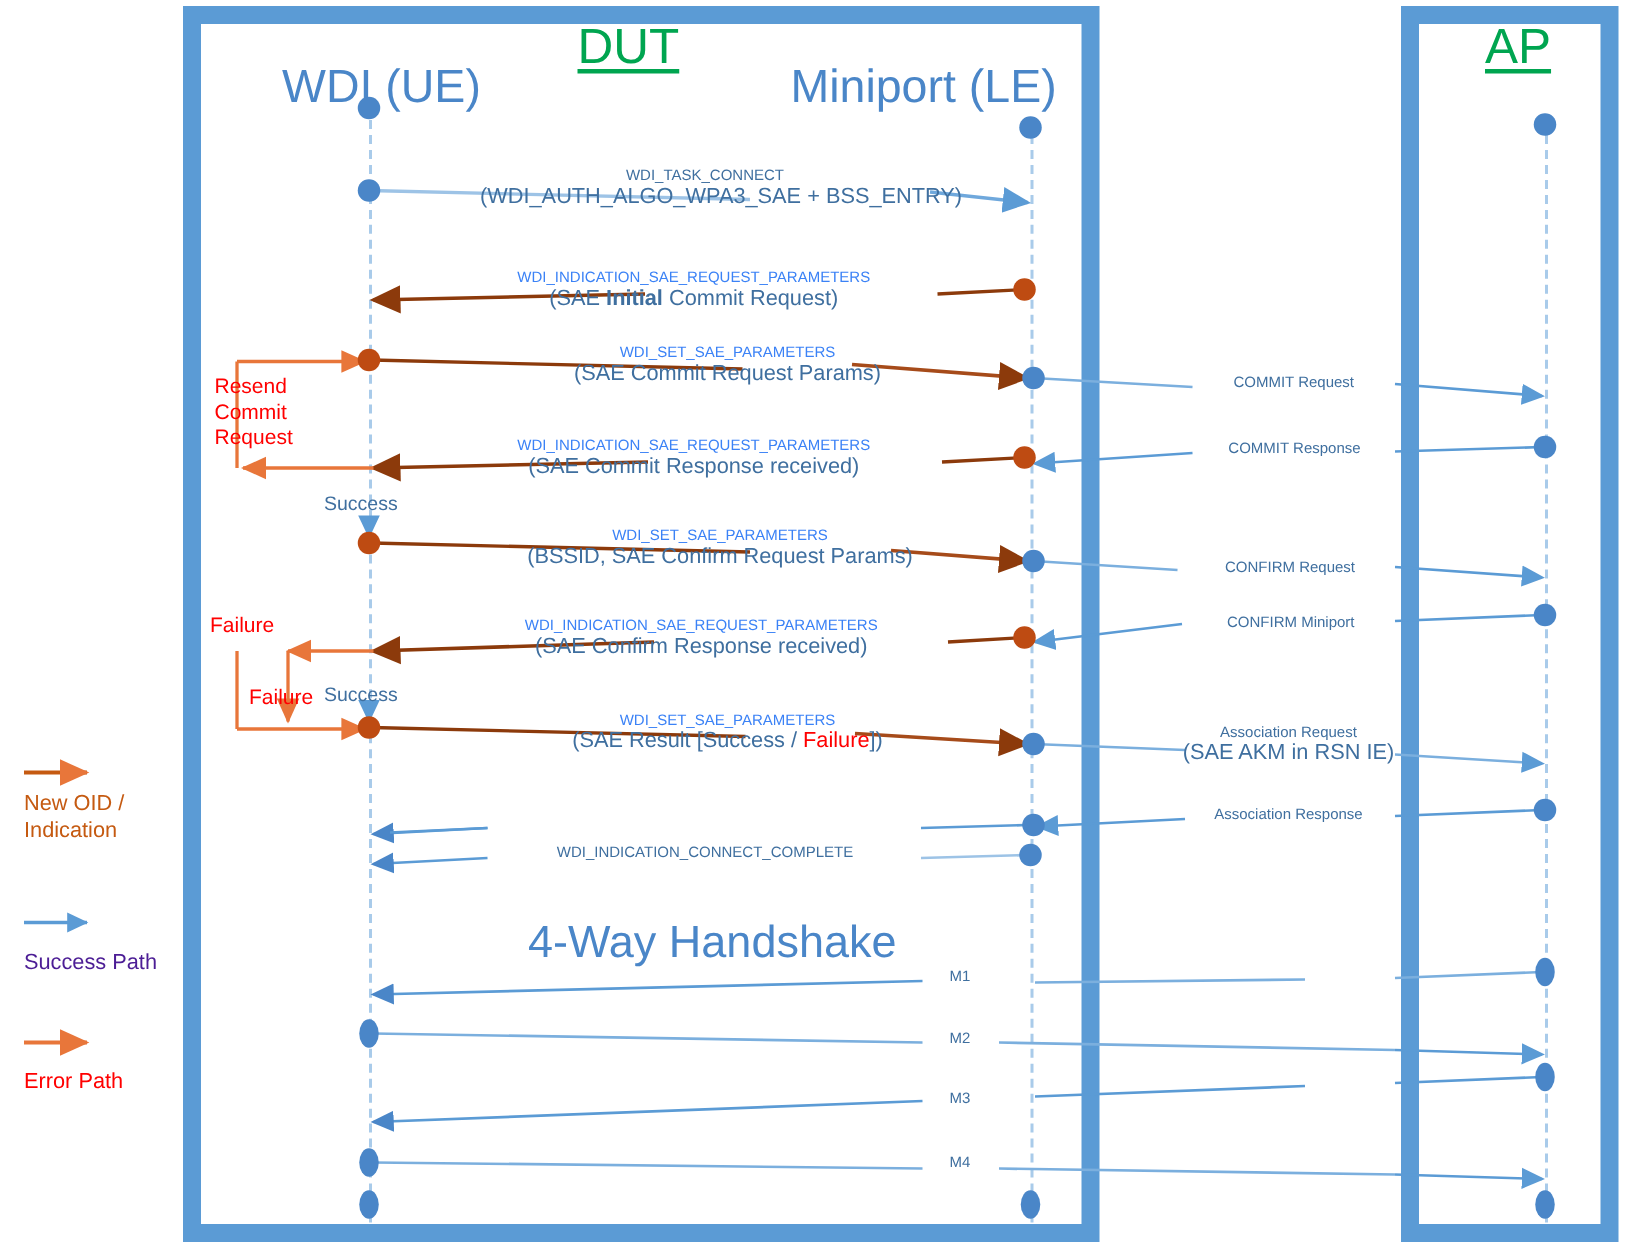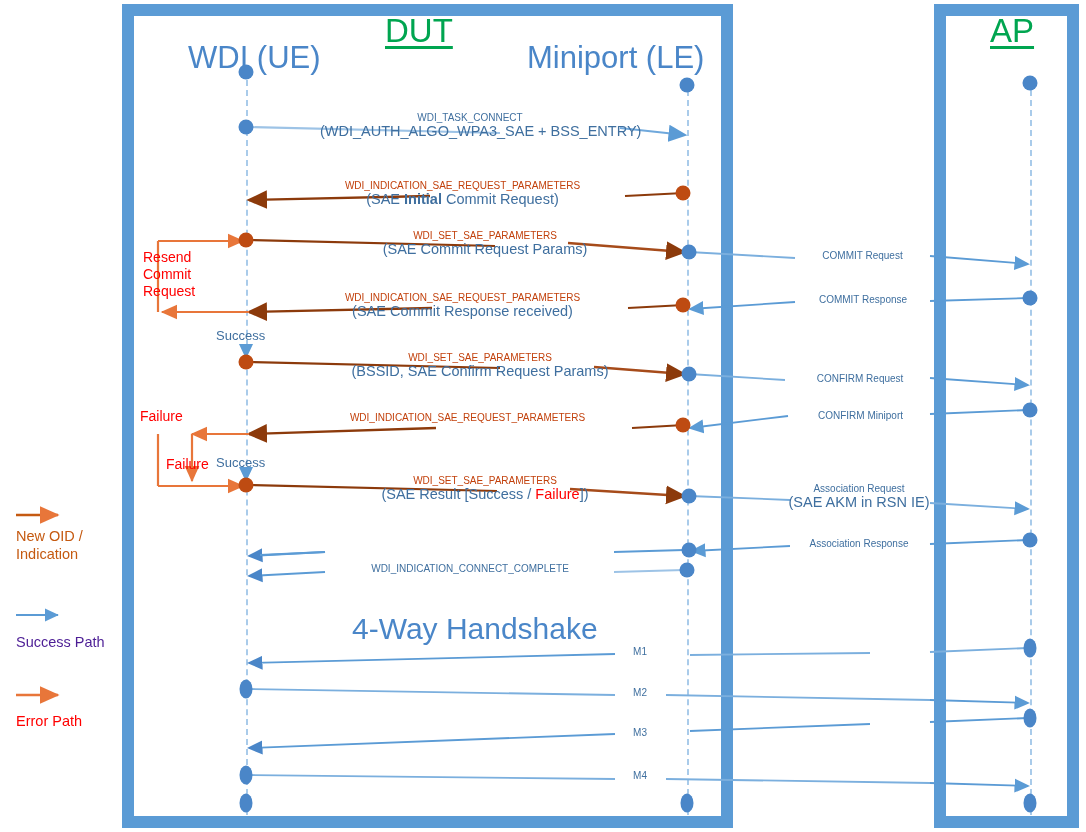--- a/index.html
+++ b/index.html
@@ -15,21 +15,21 @@
   .lifeline{position:absolute;width:0;border-left:2px dashed #A9CBEA;}
 
   .dot{position:absolute;width:15px;height:15px;border-radius:50%;transform:translate(-50%,-50%);}
   .dot.blue{background:#4A86C8;}
   .dot.orange{background:#BE4B12;}
   .dot.tall{width:13px;height:19px;border-radius:50%;}
 
   .msg-label{position:absolute;white-space:nowrap;line-height:1.12;}
   .msg-label .l1{display:block;font-size:10px;text-align:center;}
   .msg-label .l2{display:block;font-size:14.5px;color:#3F6F9F;}
-  .lbl-orange{color:#c2410c;}
+  .lbl-orange{color:#3b82f6;}
   .lbl-blue{color:#3F6F9F;}
   .red{color:#FF0000;}
   .bold{font-weight:bold;}
 
   .err-text{position:absolute;color:#FF0000;font-size:14px;line-height:1.22;white-space:nowrap;}
   .ok-text{position:absolute;color:#3F6F9F;font-size:13px;white-space:nowrap;}
 
   .handshake-title{position:absolute;color:#4A86C8;font-size:30px;white-space:nowrap;}
   .legend-text{position:absolute;font-size:14.5px;line-height:1.25;white-space:nowrap;}
   .legend-text.orange{color:#C55A11;}
@@ -257,20 +257,21 @@
     <span class="l2">(SAE Commit Response received)</span>
   </div>
 
   <div class="msg-label" style="left:330px;top:352px;text-align:center;width:300px;">
     <span class="l1 lbl-orange">WDI_SET_SAE_PARAMETERS</span>
     <span class="l2">(BSSID, SAE Confirm Request Params)</span>
   </div>
 
   <div class="msg-label" style="left:310px;top:412px;text-align:center;width:315px;">
     <span class="l1 lbl-orange">WDI_INDICATION_SAE_REQUEST_PARAMETERS</span>
+    <span class="l2">(SAE Confirm Response received)</span>
   </div>
 
   <div class="msg-label" style="left:340px;top:475px;text-align:center;width:290px;">
     <span class="l1 lbl-orange">WDI_SET_SAE_PARAMETERS</span>
     <span class="l2"><span>(SAE Result [Success / </span><span class="red">Failure</span><span>])</span></span>
   </div>
 
 
   <div class="msg-label" style="left:325px;top:563px;width:290px;text-align:center;">
     <span class="l1 lbl-blue">WDI_INDICATION_CONNECT_COMPLETE</span>

